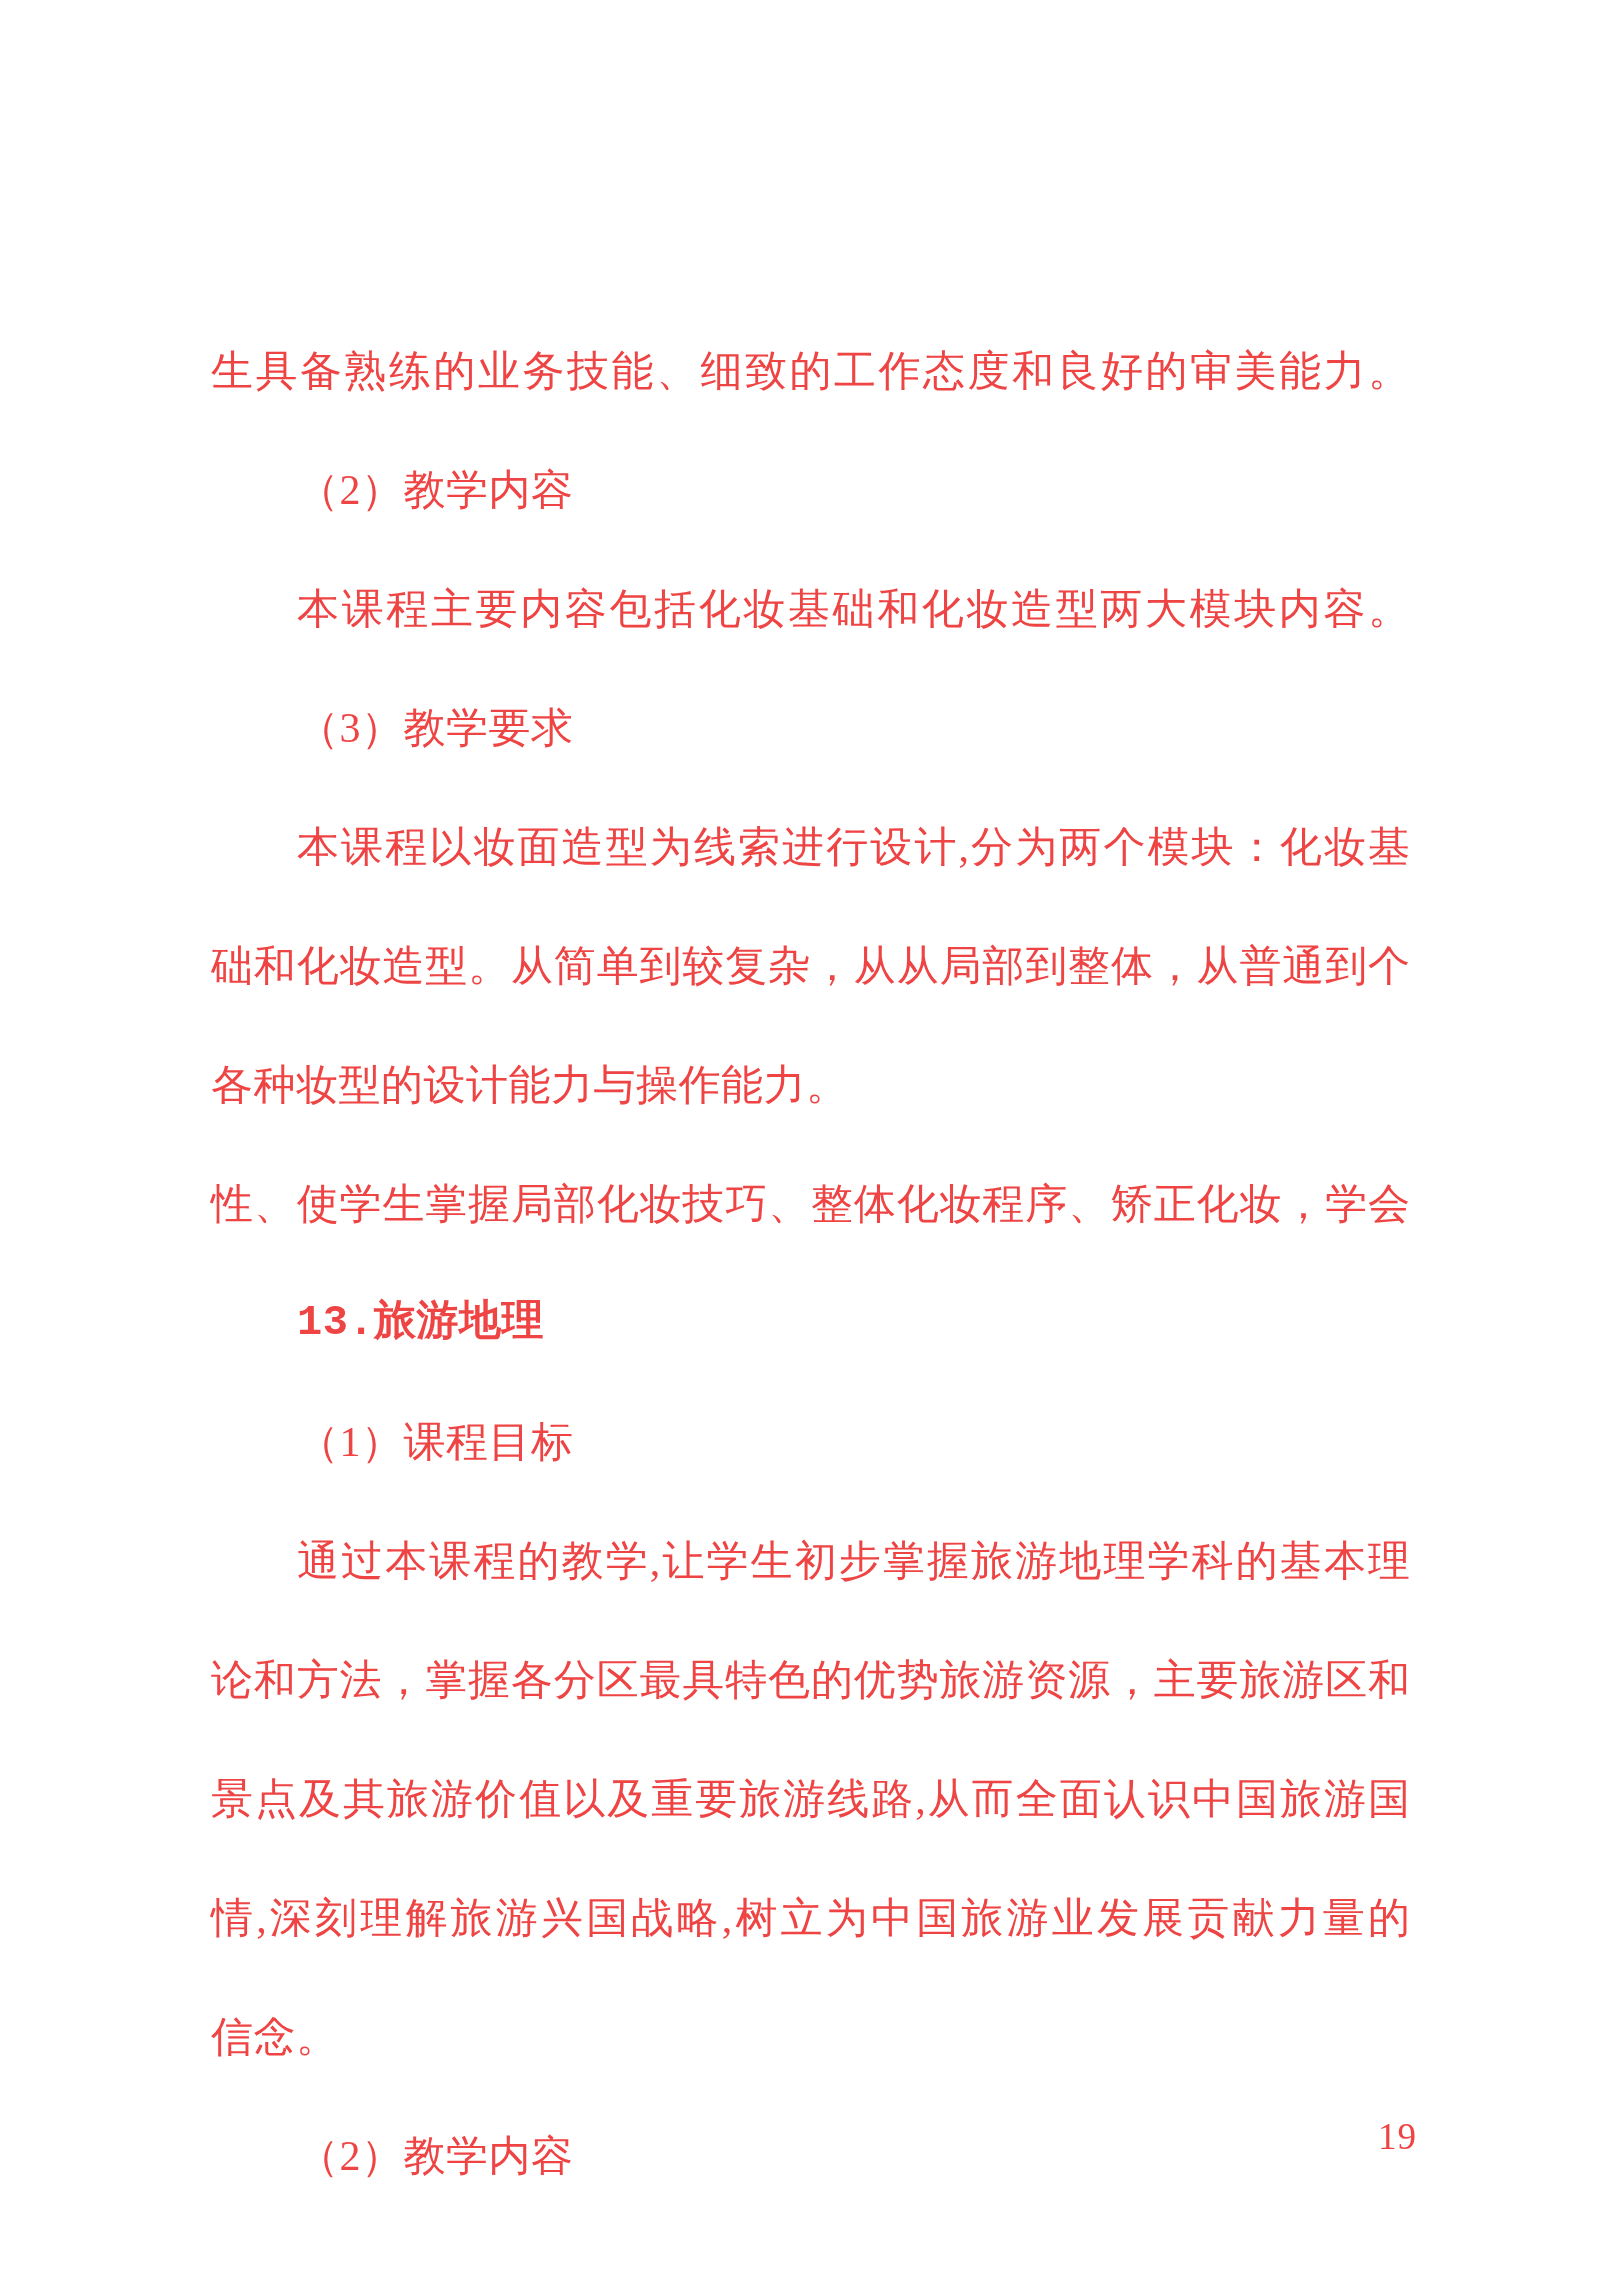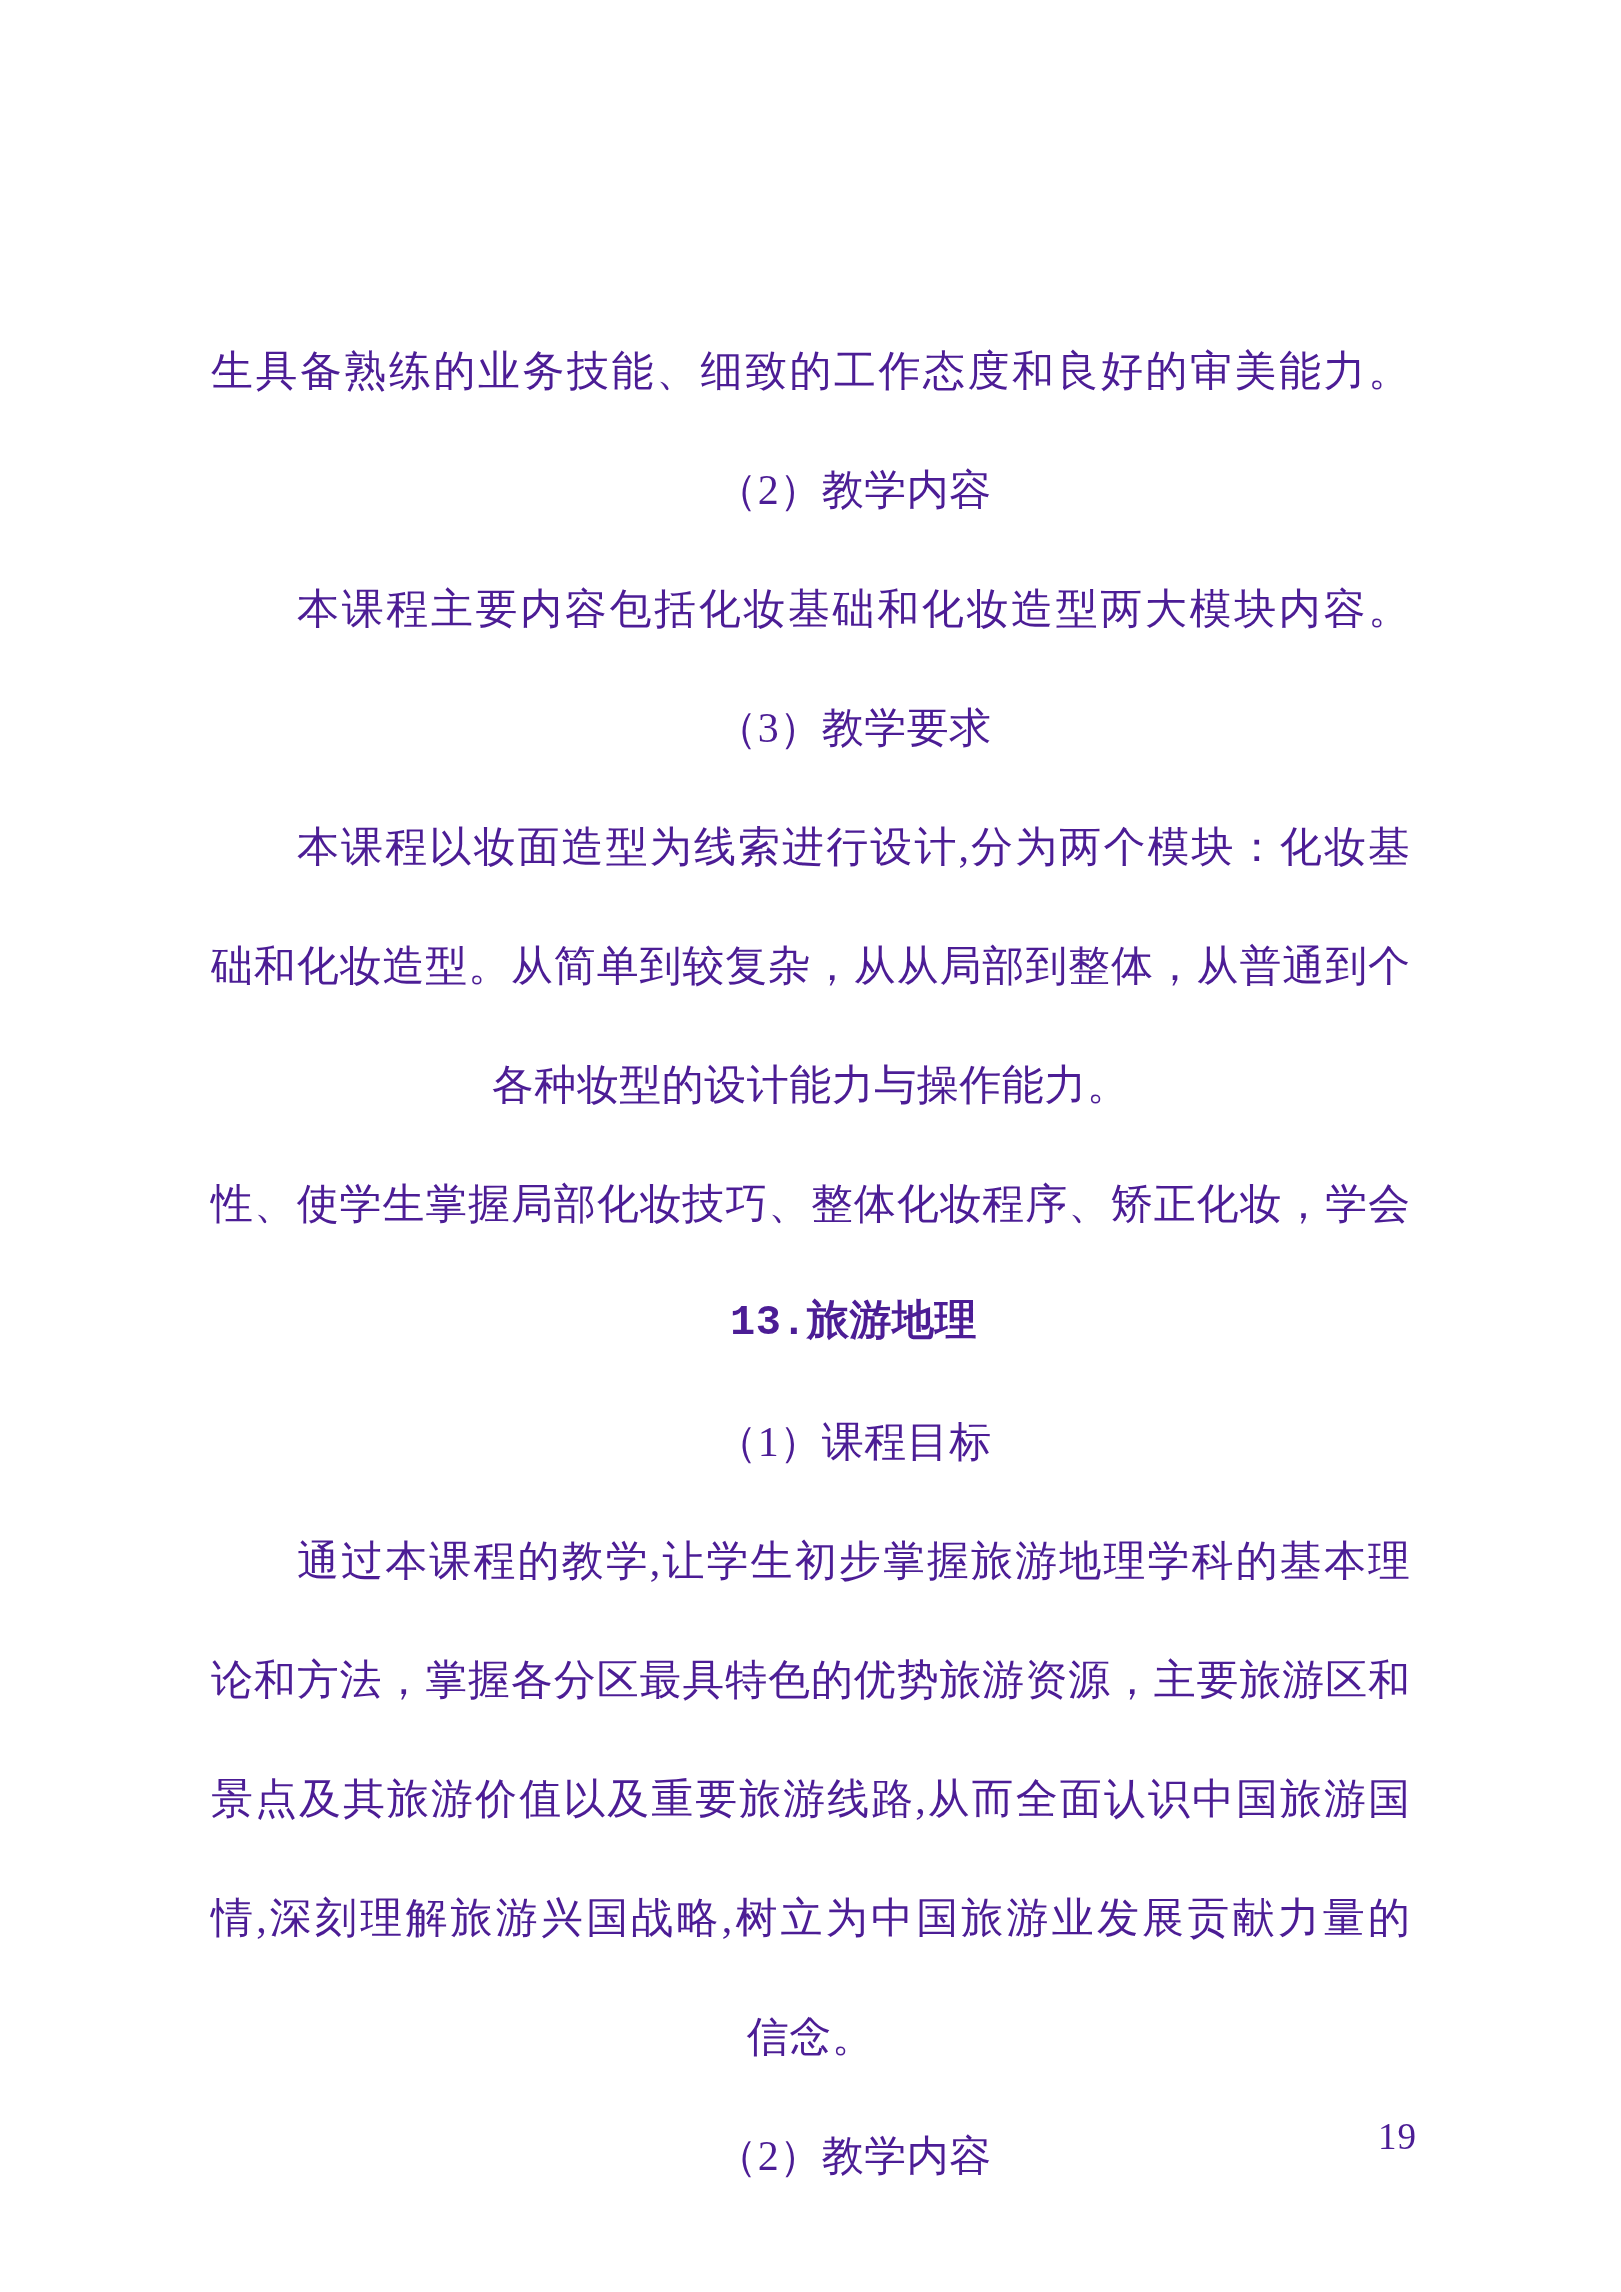--- a/index.html
+++ b/index.html
@@ -1,36 +1,36 @@
 <!DOCTYPE html>
 <html><head>
 <meta charset="utf-8">
 <style>
   html, body { margin: 0; padding: 0; background: #ffffff; }
   .page {
     position: relative;
     width: 1621px;
     height: 2243px;
     background: #ffffff;
-    color: #4c1d95;
+    color: #ef4444;
     font-family: "Liberation Serif", "DejaVu Serif", serif;
     overflow: hidden;
   }
   .text-block {
     position: absolute;
     left: 211px;
     top: 291px;
     width: 1199px;
   }
   .line {
     font-size: 42px;
     line-height: 77px;
     height: 77px;
     white-space: normal;
-    text-align: center;
+    text-align: left;
     letter-spacing: 0.5px;
   }
   .fill {
     text-align: justify;
     text-align-last: justify;
     letter-spacing: 0;
   }
   .indent { text-indent: 86px; }
   .bold { font-weight: bold; font-family: Liberation Mono, monospace; }
   .page-number {

